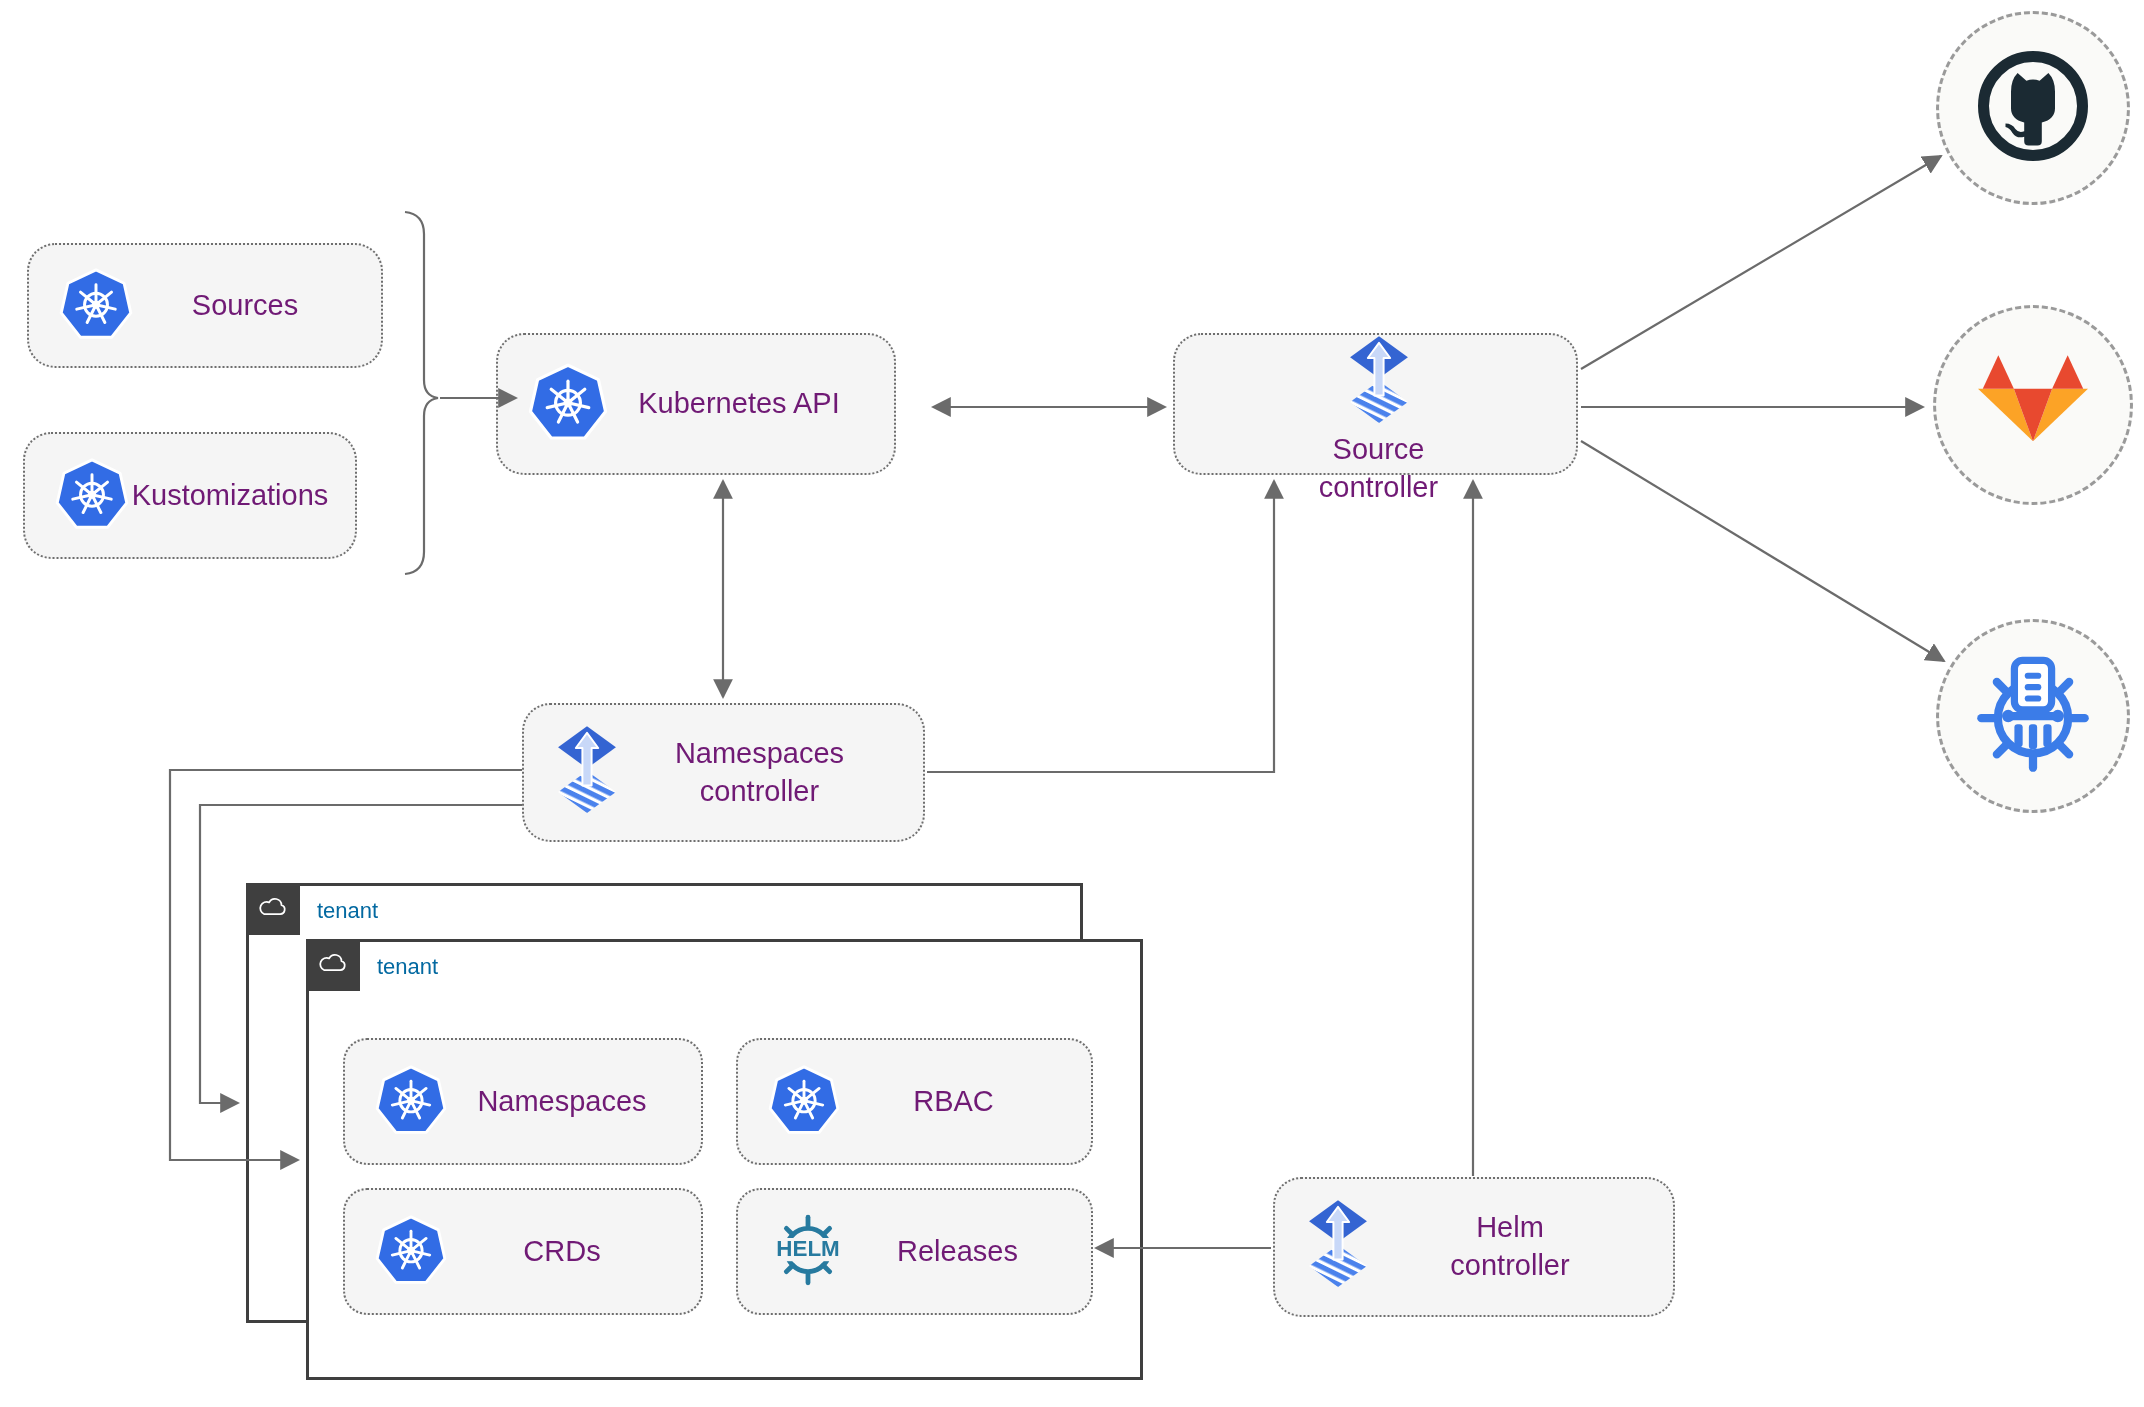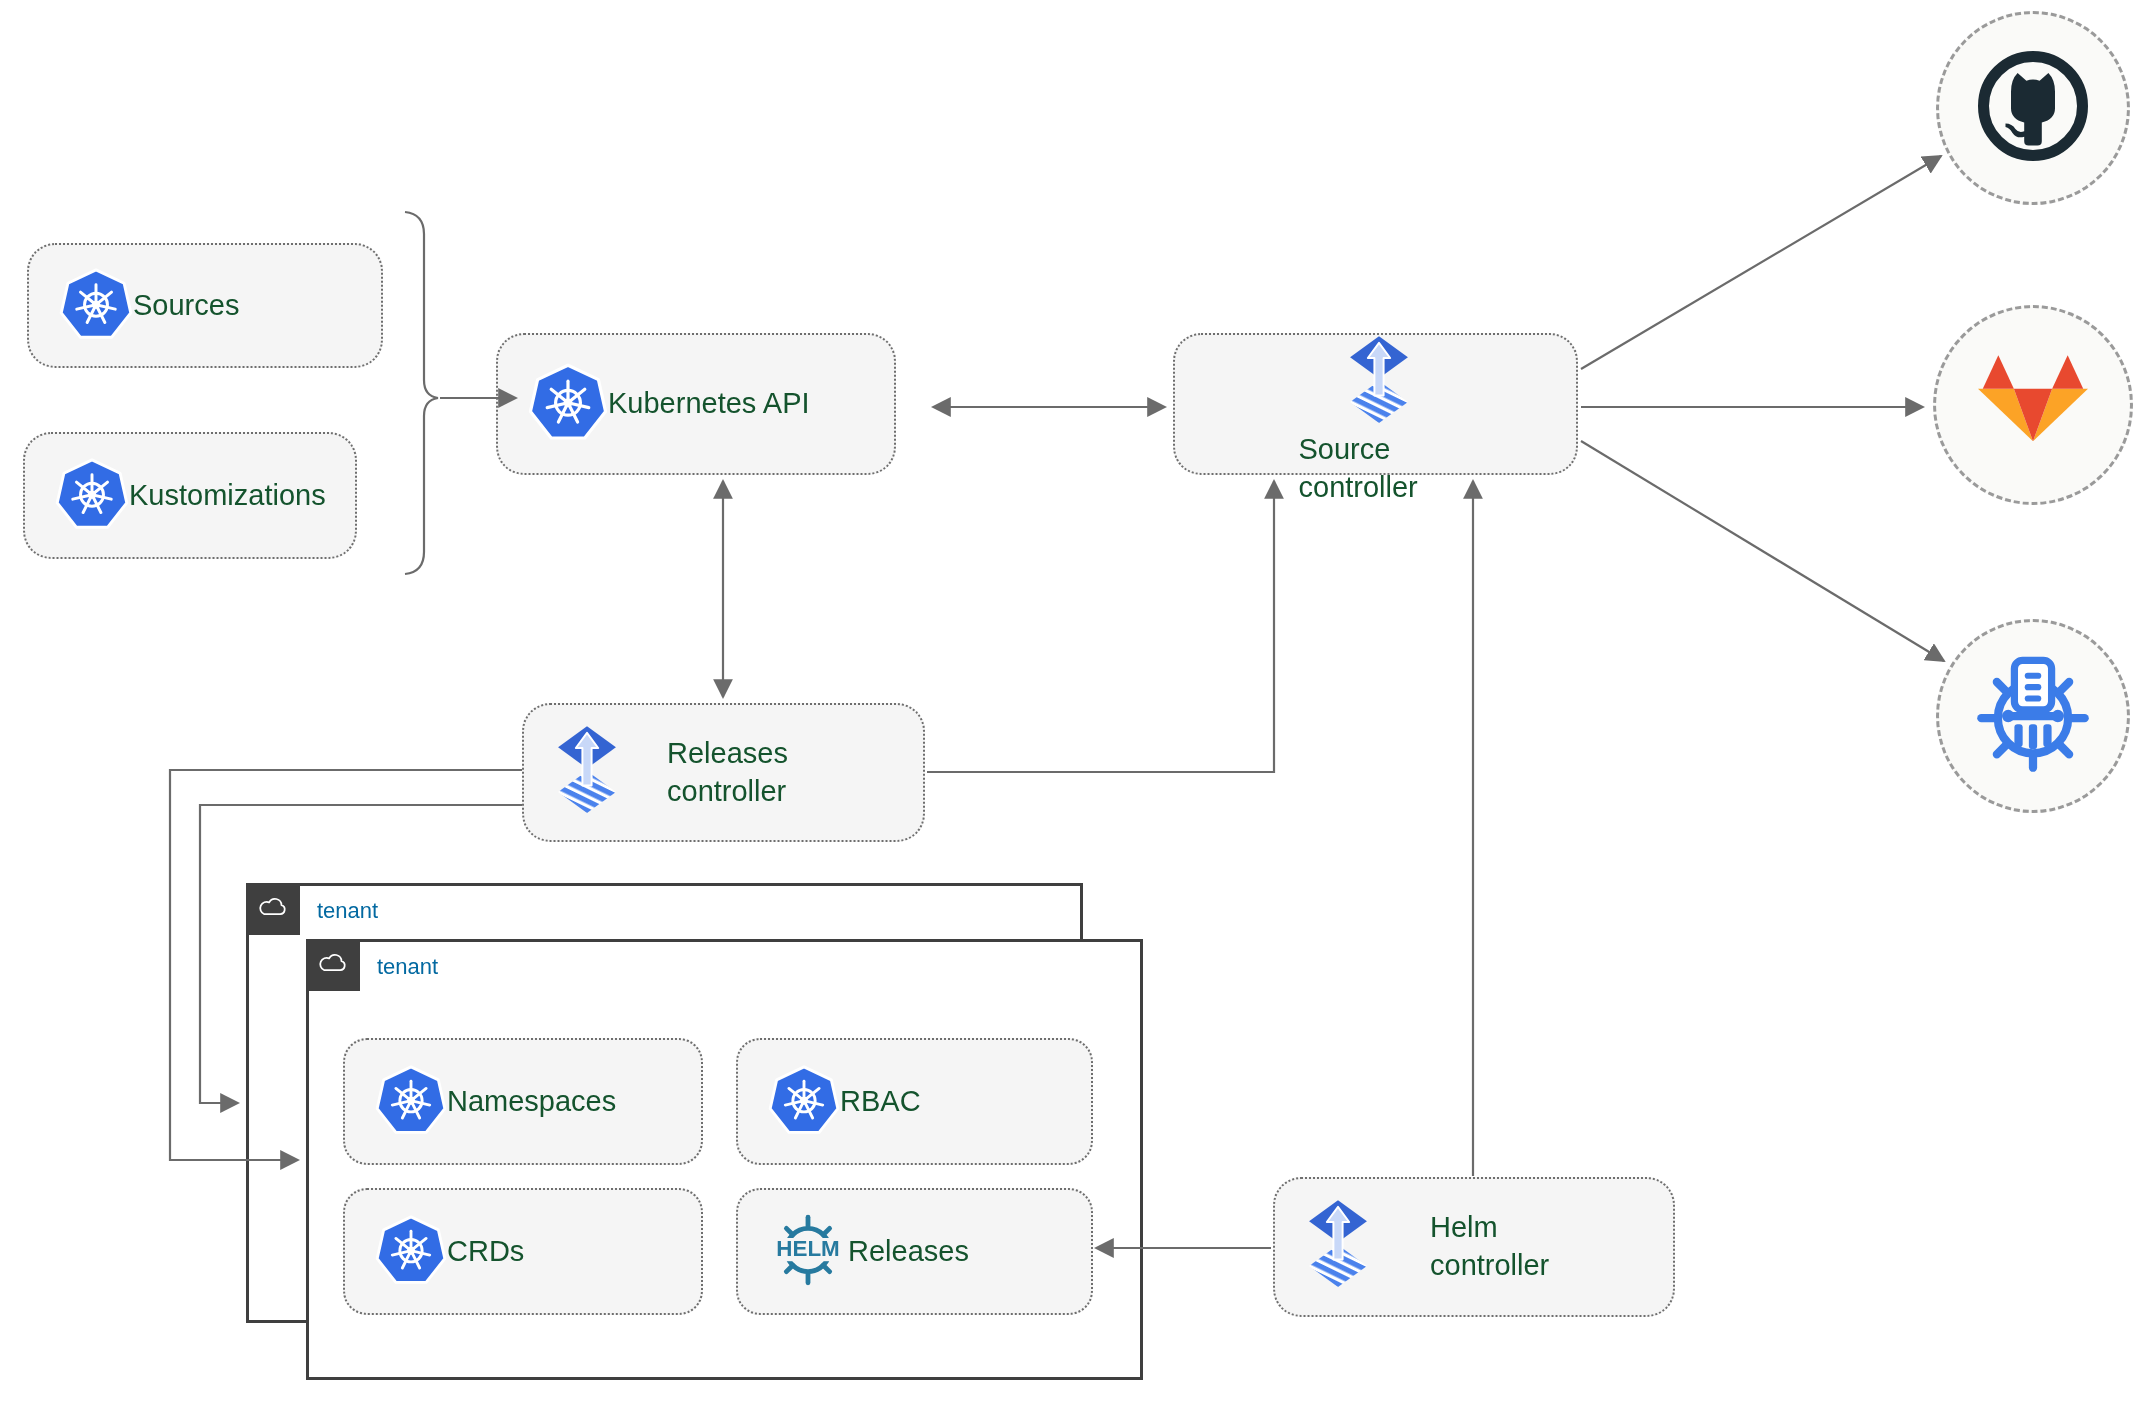--- a/index.html
+++ b/index.html
@@ -9,21 +9,21 @@
   }
   #canvas { position:absolute; inset:0; }
 
   
   .node {
     position:absolute; box-sizing:border-box;
     background:#f5f5f5; border:2px dotted #6e6e6e; border-radius:28px;
     display:flex; align-items:center; padding:0 24px 0 30px; z-index:3;
   }
   .node .label {
-    flex:1; text-align:left; font-size:29px; color:#14532d; line-height:1.3;
+    flex:1; text-align:center; font-size:29px; color:#701a75; line-height:1.3;
   }
   .node .label.two-line   { flex:none; width:160px; margin:0 auto; }
   .node .label.two-line-w { flex:none; width:185px; margin:0 auto; }
   .icon { flex:none; }
 
   
   #n-sources        { left:27px;   top:243px;  width:356px; height:125px; }
   #n-kustomizations { left:23px;   top:432px;  width:334px; height:127px; }
   #n-k8s-api        { left:496px;  top:333px;  width:400px; height:142px; }
   #n-source-ctrl    { left:1173px; top:333px;  width:405px; height:142px;flex-direction:column; }
@@ -210,21 +210,21 @@
     </span>
     <div class="label two-line">Source controller</div>
   </div>
 
   <div class="node" id="n-kustomize-ctrl">
     <span class="icon">
       <svg width="66" height="92" viewBox="0 0 100 140">
           <use href="#sym-flux"></use>
         </svg>
     </span>
-    <div class="label two-line-w">Releases controller</div>
+    <div class="label two-line-w">Namespaces controller</div>
   </div>
 
   <div class="node" id="n-helm-ctrl">
     <span class="icon">
       <svg width="66" height="92" viewBox="0 0 100 140">
           <use href="#sym-flux"></use>
         </svg>
     </span>
     <div class="label two-line">Helm controller</div>
   </div>

